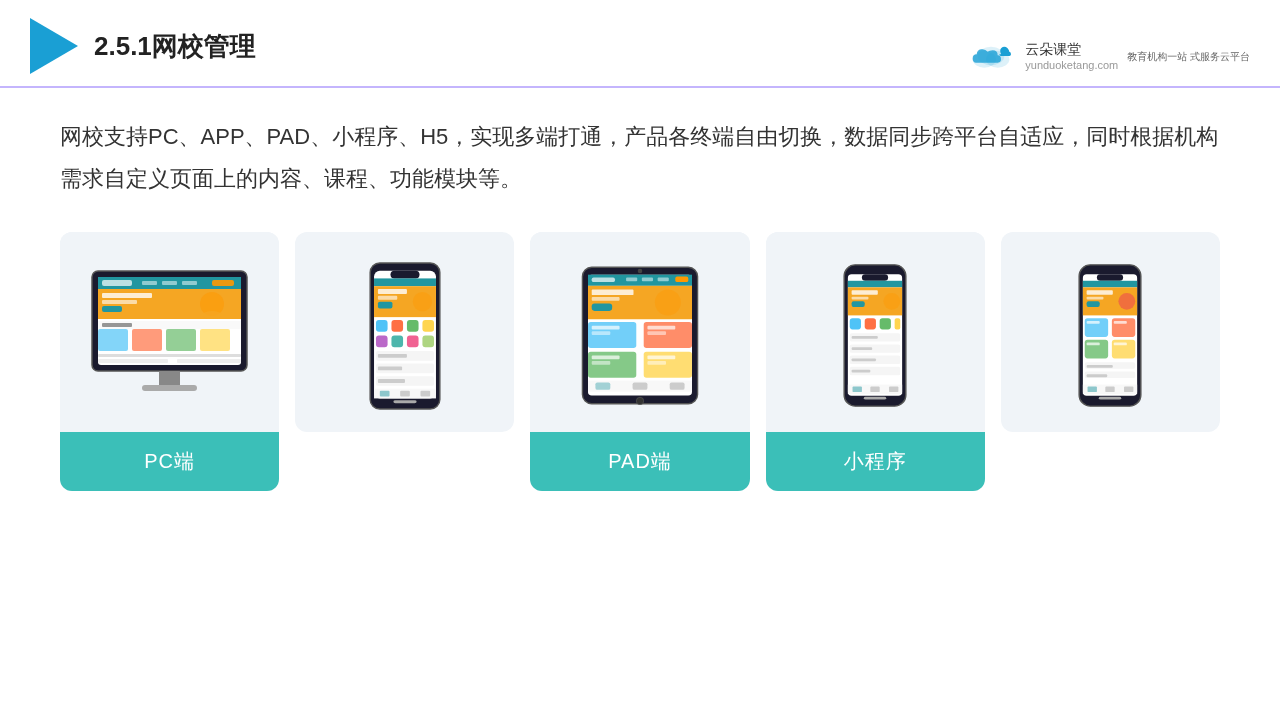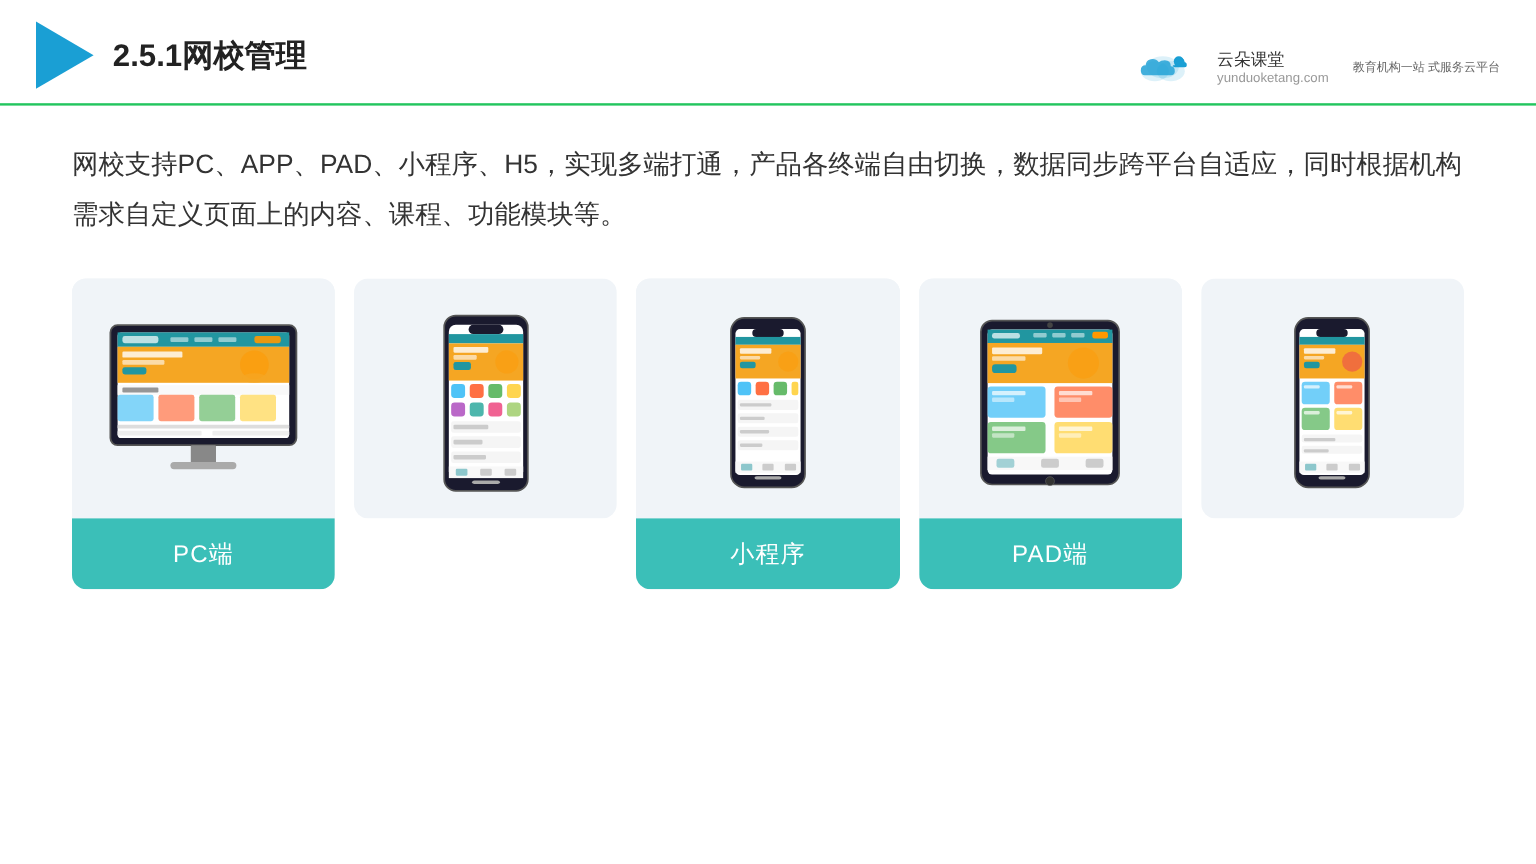--- a/index.html
+++ b/index.html
@@ -11,21 +11,21 @@
       overflow: hidden;
       position: relative;
     }
 
     
     .header {
       display: flex;
       align-items: center;
       justify-content: space-between;
       padding: 18px 30px 12px 30px;
-      border-bottom: 2px solid #22c55e;
+      border-bottom: 2px solid #c4b5fd;
     }
     .header-left {
       display: flex;
       align-items: center;
       gap: 16px;
     }
     .logo-triangle {
       width: 0;
       height: 0;
       border-top: 28px solid transparent;
@@ -43,21 +43,21 @@
       gap: 10px;
     }
     .brand-logo {
       display: flex;
       flex-direction: column;
       align-items: center;
     }
     .brand-icon {
       display: flex;
       align-items: center;
-      gap: 20px;
+      gap: 9px;
       margin-top: 20px;
     }
     .cloud-svg {
       width: 50px;
       height: 30px;
     }
     .brand-name {
       font-size: 14px;
       color: #333;
       font-weight: 500;
@@ -267,20 +267,68 @@
           <rect x="35" y="134" width="10" height="6" rx="1" fill="#ccc"></rect>
           <rect x="56" y="134" width="10" height="6" rx="1" fill="#ccc"></rect>
 
           <rect x="28" y="144" width="24" height="3" rx="2" fill="#aaa"></rect>
         </svg>
       </div>
     </div>
 
     <div class="device-card">
       <div class="device-image-area">
+        <svg class="tablet-device" viewBox="0 0 140 155">
+
+          <rect x="8" y="4" width="124" height="147" rx="10" fill="#1a1a2e" stroke="#555" stroke-width="1.5"></rect>
+
+          <rect x="14" y="12" width="112" height="130" rx="4" fill="#fff"></rect>
+
+          <circle cx="70" cy="8" r="2.5" fill="#444"></circle>
+
+          <rect x="14" y="12" width="112" height="12" fill="#2196a0"></rect>
+          <rect x="18" y="15" width="25" height="5" rx="2" fill="#fff" opacity="0.7"></rect>
+          <rect x="55" y="15" width="12" height="4" rx="1" fill="#fff" opacity="0.5"></rect>
+          <rect x="72" y="15" width="12" height="4" rx="1" fill="#fff" opacity="0.5"></rect>
+          <rect x="89" y="15" width="12" height="4" rx="1" fill="#fff" opacity="0.5"></rect>
+          <rect x="108" y="14" width="14" height="6" rx="2" fill="#ff9800"></rect>
+
+          <rect x="14" y="24" width="112" height="36" fill="#f5a623"></rect>
+          <rect x="18" y="28" width="45" height="6" rx="1" fill="#fff" opacity="0.8"></rect>
+          <rect x="18" y="36" width="30" height="4" rx="1" fill="#fff" opacity="0.6"></rect>
+          <rect x="18" y="43" width="22" height="8" rx="3" fill="#2196a0"></rect>
+          <circle cx="100" cy="42" r="14" fill="#ff9800" opacity="0.4"></circle>
+
+          <rect x="14" y="63" width="52" height="28" rx="3" fill="#4fc3f7" opacity="0.8"></rect>
+          <rect x="18" y="67" width="30" height="4" rx="1" fill="#fff" opacity="0.7"></rect>
+          <rect x="18" y="73" width="20" height="4" rx="1" fill="#fff" opacity="0.5"></rect>
+          <rect x="74" y="63" width="52" height="28" rx="3" fill="#ff7043" opacity="0.8"></rect>
+          <rect x="78" y="67" width="30" height="4" rx="1" fill="#fff" opacity="0.7"></rect>
+          <rect x="78" y="73" width="20" height="4" rx="1" fill="#fff" opacity="0.5"></rect>
+
+          <rect x="14" y="95" width="52" height="28" rx="3" fill="#66bb6a" opacity="0.8"></rect>
+          <rect x="18" y="99" width="30" height="4" rx="1" fill="#fff" opacity="0.7"></rect>
+          <rect x="18" y="105" width="20" height="4" rx="1" fill="#fff" opacity="0.5"></rect>
+          <rect x="74" y="95" width="52" height="28" rx="3" fill="#ffd54f" opacity="0.8"></rect>
+          <rect x="78" y="99" width="30" height="4" rx="1" fill="#fff" opacity="0.7"></rect>
+          <rect x="78" y="105" width="20" height="4" rx="1" fill="#fff" opacity="0.5"></rect>
+
+          <rect x="14" y="126" width="112" height="12" rx="0" fill="#f8f8f8"></rect>
+          <rect x="22" y="128" width="16" height="8" rx="2" fill="#2196a0" opacity="0.4"></rect>
+          <rect x="62" y="128" width="16" height="8" rx="2" fill="#ccc"></rect>
+          <rect x="102" y="128" width="16" height="8" rx="2" fill="#ccc"></rect>
+
+          <circle cx="70" cy="148" r="4" fill="#333" stroke="#666" stroke-width="0.5"></circle>
+        </svg>
+      </div>
+      <div class="device-label">PAD端</div>
+    </div>
+
+    <div class="device-card">
+      <div class="device-image-area">
         <svg class="phone-small" viewBox="0 0 72 155">
 
           <rect x="3" y="2" width="66" height="151" rx="12" fill="#1a1a2e" stroke="#555" stroke-width="1.5"></rect>
 
           <rect x="7" y="12" width="58" height="130" rx="4" fill="#fff"></rect>
 
           <rect x="22" y="12" width="28" height="7" rx="3.5" fill="#1a1a2e"></rect>
 
           <rect x="7" y="19" width="58" height="7" fill="#2196a0"></rect>
 
@@ -310,68 +358,20 @@
           <rect x="51" y="132" width="10" height="6" rx="1" fill="#ccc"></rect>
 
           <rect x="24" y="143" width="24" height="3" rx="2" fill="#aaa"></rect>
         </svg>
       </div>
       <div class="device-label">小程序</div>
     </div>
 
     <div class="device-card">
       <div class="device-image-area">
-        <svg class="tablet-device" viewBox="0 0 140 155">
-
-          <rect x="8" y="4" width="124" height="147" rx="10" fill="#1a1a2e" stroke="#555" stroke-width="1.5"></rect>
-
-          <rect x="14" y="12" width="112" height="130" rx="4" fill="#fff"></rect>
-
-          <circle cx="70" cy="8" r="2.5" fill="#444"></circle>
-
-          <rect x="14" y="12" width="112" height="12" fill="#2196a0"></rect>
-          <rect x="18" y="15" width="25" height="5" rx="2" fill="#fff" opacity="0.7"></rect>
-          <rect x="55" y="15" width="12" height="4" rx="1" fill="#fff" opacity="0.5"></rect>
-          <rect x="72" y="15" width="12" height="4" rx="1" fill="#fff" opacity="0.5"></rect>
-          <rect x="89" y="15" width="12" height="4" rx="1" fill="#fff" opacity="0.5"></rect>
-          <rect x="108" y="14" width="14" height="6" rx="2" fill="#ff9800"></rect>
-
-          <rect x="14" y="24" width="112" height="36" fill="#f5a623"></rect>
-          <rect x="18" y="28" width="45" height="6" rx="1" fill="#fff" opacity="0.8"></rect>
-          <rect x="18" y="36" width="30" height="4" rx="1" fill="#fff" opacity="0.6"></rect>
-          <rect x="18" y="43" width="22" height="8" rx="3" fill="#2196a0"></rect>
-          <circle cx="100" cy="42" r="14" fill="#ff9800" opacity="0.4"></circle>
-
-          <rect x="14" y="63" width="52" height="28" rx="3" fill="#4fc3f7" opacity="0.8"></rect>
-          <rect x="18" y="67" width="30" height="4" rx="1" fill="#fff" opacity="0.7"></rect>
-          <rect x="18" y="73" width="20" height="4" rx="1" fill="#fff" opacity="0.5"></rect>
-          <rect x="74" y="63" width="52" height="28" rx="3" fill="#ff7043" opacity="0.8"></rect>
-          <rect x="78" y="67" width="30" height="4" rx="1" fill="#fff" opacity="0.7"></rect>
-          <rect x="78" y="73" width="20" height="4" rx="1" fill="#fff" opacity="0.5"></rect>
-
-          <rect x="14" y="95" width="52" height="28" rx="3" fill="#66bb6a" opacity="0.8"></rect>
-          <rect x="18" y="99" width="30" height="4" rx="1" fill="#fff" opacity="0.7"></rect>
-          <rect x="18" y="105" width="20" height="4" rx="1" fill="#fff" opacity="0.5"></rect>
-          <rect x="74" y="95" width="52" height="28" rx="3" fill="#ffd54f" opacity="0.8"></rect>
-          <rect x="78" y="99" width="30" height="4" rx="1" fill="#fff" opacity="0.7"></rect>
-          <rect x="78" y="105" width="20" height="4" rx="1" fill="#fff" opacity="0.5"></rect>
-
-          <rect x="14" y="126" width="112" height="12" rx="0" fill="#f8f8f8"></rect>
-          <rect x="22" y="128" width="16" height="8" rx="2" fill="#2196a0" opacity="0.4"></rect>
-          <rect x="62" y="128" width="16" height="8" rx="2" fill="#ccc"></rect>
-          <rect x="102" y="128" width="16" height="8" rx="2" fill="#ccc"></rect>
-
-          <circle cx="70" cy="148" r="4" fill="#333" stroke="#666" stroke-width="0.5"></circle>
-        </svg>
-      </div>
-      <div class="device-label">PAD端</div>
-    </div>
-
-    <div class="device-card">
-      <div class="device-image-area">
         <svg class="phone-small" viewBox="0 0 72 155">
 
           <rect x="3" y="2" width="66" height="151" rx="12" fill="#1a1a2e" stroke="#555" stroke-width="1.5"></rect>
 
           <rect x="7" y="12" width="58" height="130" rx="4" fill="#fff"></rect>
 
           <rect x="22" y="12" width="28" height="7" rx="3.5" fill="#1a1a2e"></rect>
 
           <rect x="7" y="19" width="58" height="7" fill="#2196a0"></rect>
 

